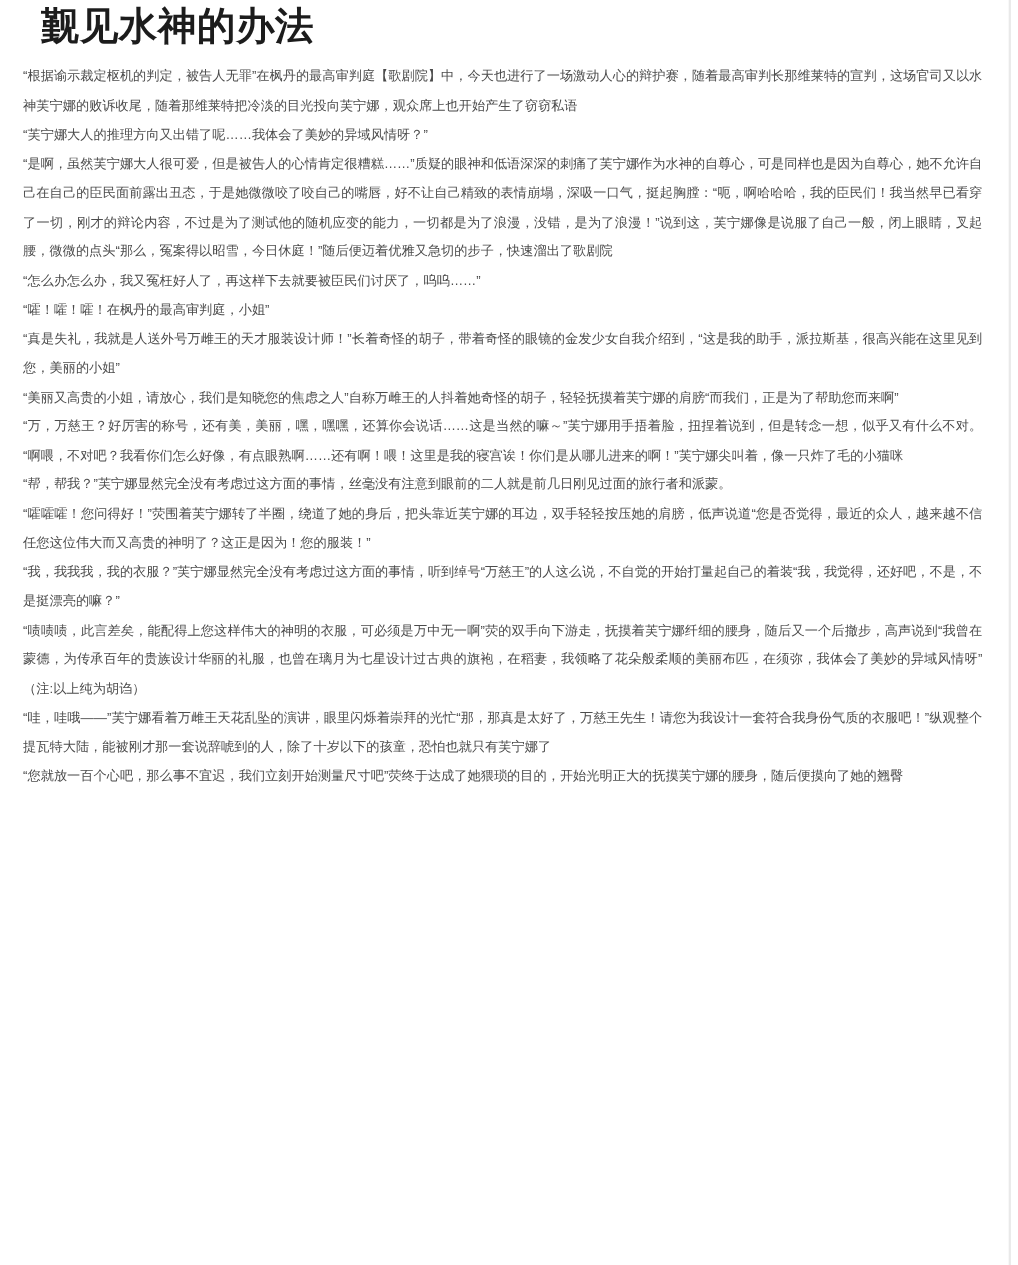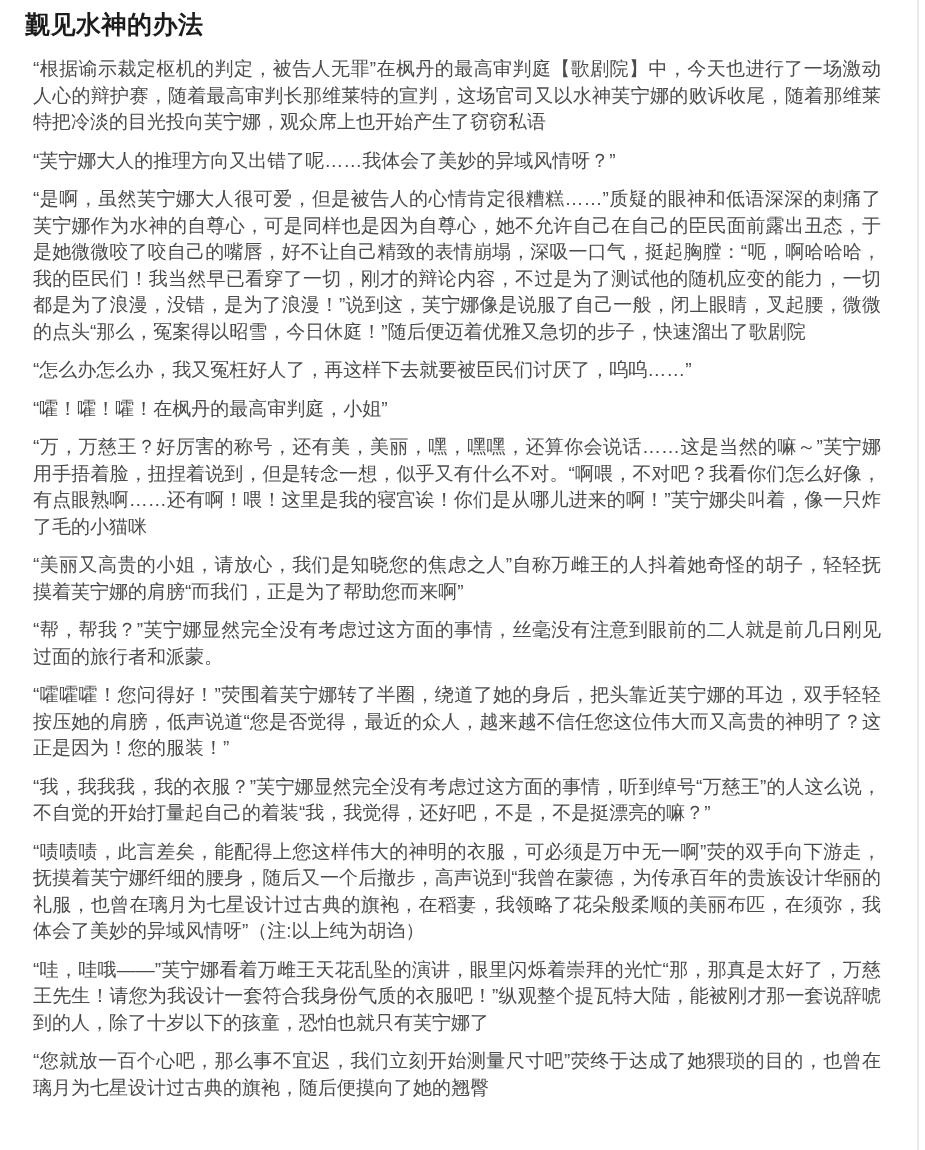--- a/index.html
+++ b/index.html
@@ -12,30 +12,30 @@
     width: 925px;
     height: 1150px;
     background: #ffffff;
     overflow: hidden;
     font-family: "Liberation Sans", sans-serif;
   }
   .content {
     padding: 6px 32px 0 21px;
   }
   .doc-title {
-    margin: 0 0 14px 4px;
-    font-size: 25px;
+    margin: 0 0 14px 16px;
+    font-size: 35px;
     line-height: 36px;
     font-weight: 700;
     color: #1c1c1c;
     letter-spacing: 0.5px;
   }
   .article-body .para {
-    margin: 12px;
-    font-size: 19px;
+    margin: 0;
+    font-size: 12px;
     line-height: 26.5px;
     color: #4b4b4b;
     text-align: justify;
     word-break: break-all;
     overflow-wrap: anywhere;
   }
   .scroll-track {
     position: absolute;
     top: 0;
     right: 6px;
@@ -49,24 +49,25 @@
 
 <div class="page">
   <div class="content">
     <h1 class="doc-title">觐见水神的办法</h1>
     <div class="article-body">
         <p class="para">“根据谕示裁定枢机的判定，被告人无罪”在枫丹的最高审判庭【歌剧院】中，今天也进行了一场激动人心的辩护赛，随着最高审判长那维莱特的宣判，这场官司又以水神芙宁娜的败诉收尾，随着那维莱特把冷淡的目光投向芙宁娜，观众席上也开始产生了窃窃私语</p>
         <p class="para">“芙宁娜大人的推理方向又出错了呢……我体会了美妙的异域风情呀？”</p>
         <p class="para">“是啊，虽然芙宁娜大人很可爱，但是被告人的心情肯定很糟糕……”质疑的眼神和低语深深的刺痛了芙宁娜作为水神的自尊心，可是同样也是因为自尊心，她不允许自己在自己的臣民面前露出丑态，于是她微微咬了咬自己的嘴唇，好不让自己精致的表情崩塌，深吸一口气，挺起胸膛：“呃，啊哈哈哈，我的臣民们！我当然早已看穿了一切，刚才的辩论内容，不过是为了测试他的随机应变的能力，一切都是为了浪漫，没错，是为了浪漫！”说到这，芙宁娜像是说服了自己一般，闭上眼睛，叉起腰，微微的点头“那么，冤案得以昭雪，今日休庭！”随后便迈着优雅又急切的步子，快速溜出了歌剧院</p>
         <p class="para">“怎么办怎么办，我又冤枉好人了，再这样下去就要被臣民们讨厌了，呜呜……”</p>
         <p class="para">“嚯！嚯！嚯！在枫丹的最高审判庭，小姐”</p>
+        <p class="para">“真是失礼，我就是人送外号万雌王的天才服装设计师！”长着奇怪的胡子，带着奇怪的眼镜的金发少女自我介绍到，“这是我的助手，派拉斯基，很高兴能在这里见到您，美丽的小姐”</p>
+        <p class="para">“美丽又高贵的小姐，请放心，我们是知晓您的焦虑之人”自称万雌王的人抖着她奇怪的胡子，轻轻抚摸着芙宁娜的肩膀“而我们，正是为了帮助您而来啊”</p>
         <p class="para">“万，万慈王？好厉害的称号，还有美，美丽，嘿，嘿嘿，还算你会说话……这是当然的嘛～”芙宁娜用手捂着脸，扭捏着说到，但是转念一想，似乎又有什么不对。“啊喂，不对吧？我看你们怎么好像，有点眼熟啊……还有啊！喂！这里是我的寝宫诶！你们是从哪儿进来的啊！”芙宁娜尖叫着，像一只炸了毛的小猫咪</p>
-        <p class="para">“美丽又高贵的小姐，请放心，我们是知晓您的焦虑之人”自称万雌王的人抖着她奇怪的胡子，轻轻抚摸着芙宁娜的肩膀“而我们，正是为了帮助您而来啊”</p>
         <p class="para">“帮，帮我？”芙宁娜显然完全没有考虑过这方面的事情，丝毫没有注意到眼前的二人就是前几日刚见过面的旅行者和派蒙。</p>
         <p class="para">“嚯嚯嚯！您问得好！”荧围着芙宁娜转了半圈，绕道了她的身后，把头靠近芙宁娜的耳边，双手轻轻按压她的肩膀，低声说道“您是否觉得，最近的众人，越来越不信任您这位伟大而又高贵的神明了？这正是因为！您的服装！”</p>
         <p class="para">“我，我我我，我的衣服？”芙宁娜显然完全没有考虑过这方面的事情，听到绰号“万慈王”的人这么说，不自觉的开始打量起自己的着装“我，我觉得，还好吧，不是，不是挺漂亮的嘛？”</p>
         <p class="para">“啧啧啧，此言差矣，能配得上您这样伟大的神明的衣服，可必须是万中无一啊”荧的双手向下游走，抚摸着芙宁娜纤细的腰身，随后又一个后撤步，高声说到“我曾在蒙德，为传承百年的贵族设计华丽的礼服，也曾在璃月为七星设计过古典的旗袍，在稻妻，我领略了花朵般柔顺的美丽布匹，在须弥，我体会了美妙的异域风情呀”（注:以上纯为胡诌）</p>
         <p class="para">“哇，哇哦——”芙宁娜看着万雌王天花乱坠的演讲，眼里闪烁着崇拜的光忙“那，那真是太好了，万慈王先生！请您为我设计一套符合我身份气质的衣服吧！”纵观整个提瓦特大陆，能被刚才那一套说辞唬到的人，除了十岁以下的孩童，恐怕也就只有芙宁娜了</p>
-        <p class="para">“您就放一百个心吧，那么事不宜迟，我们立刻开始测量尺寸吧”荧终于达成了她猥琐的目的，也曾在璃月为七星设计过古典的旗袍，随后便摸向了她的翘臀</p>
+        <p class="para">“您就放一百个心吧，那么事不宜迟，我们立刻开始测量尺寸吧”荧终于达成了她猥琐的目的，开始光明正大的抚摸芙宁娜的腰身，随后便摸向了她的翘臀</p>
       </div>
   </div>
   <div class="scroll-track"></div>
 </div>
 
 </body></html>

